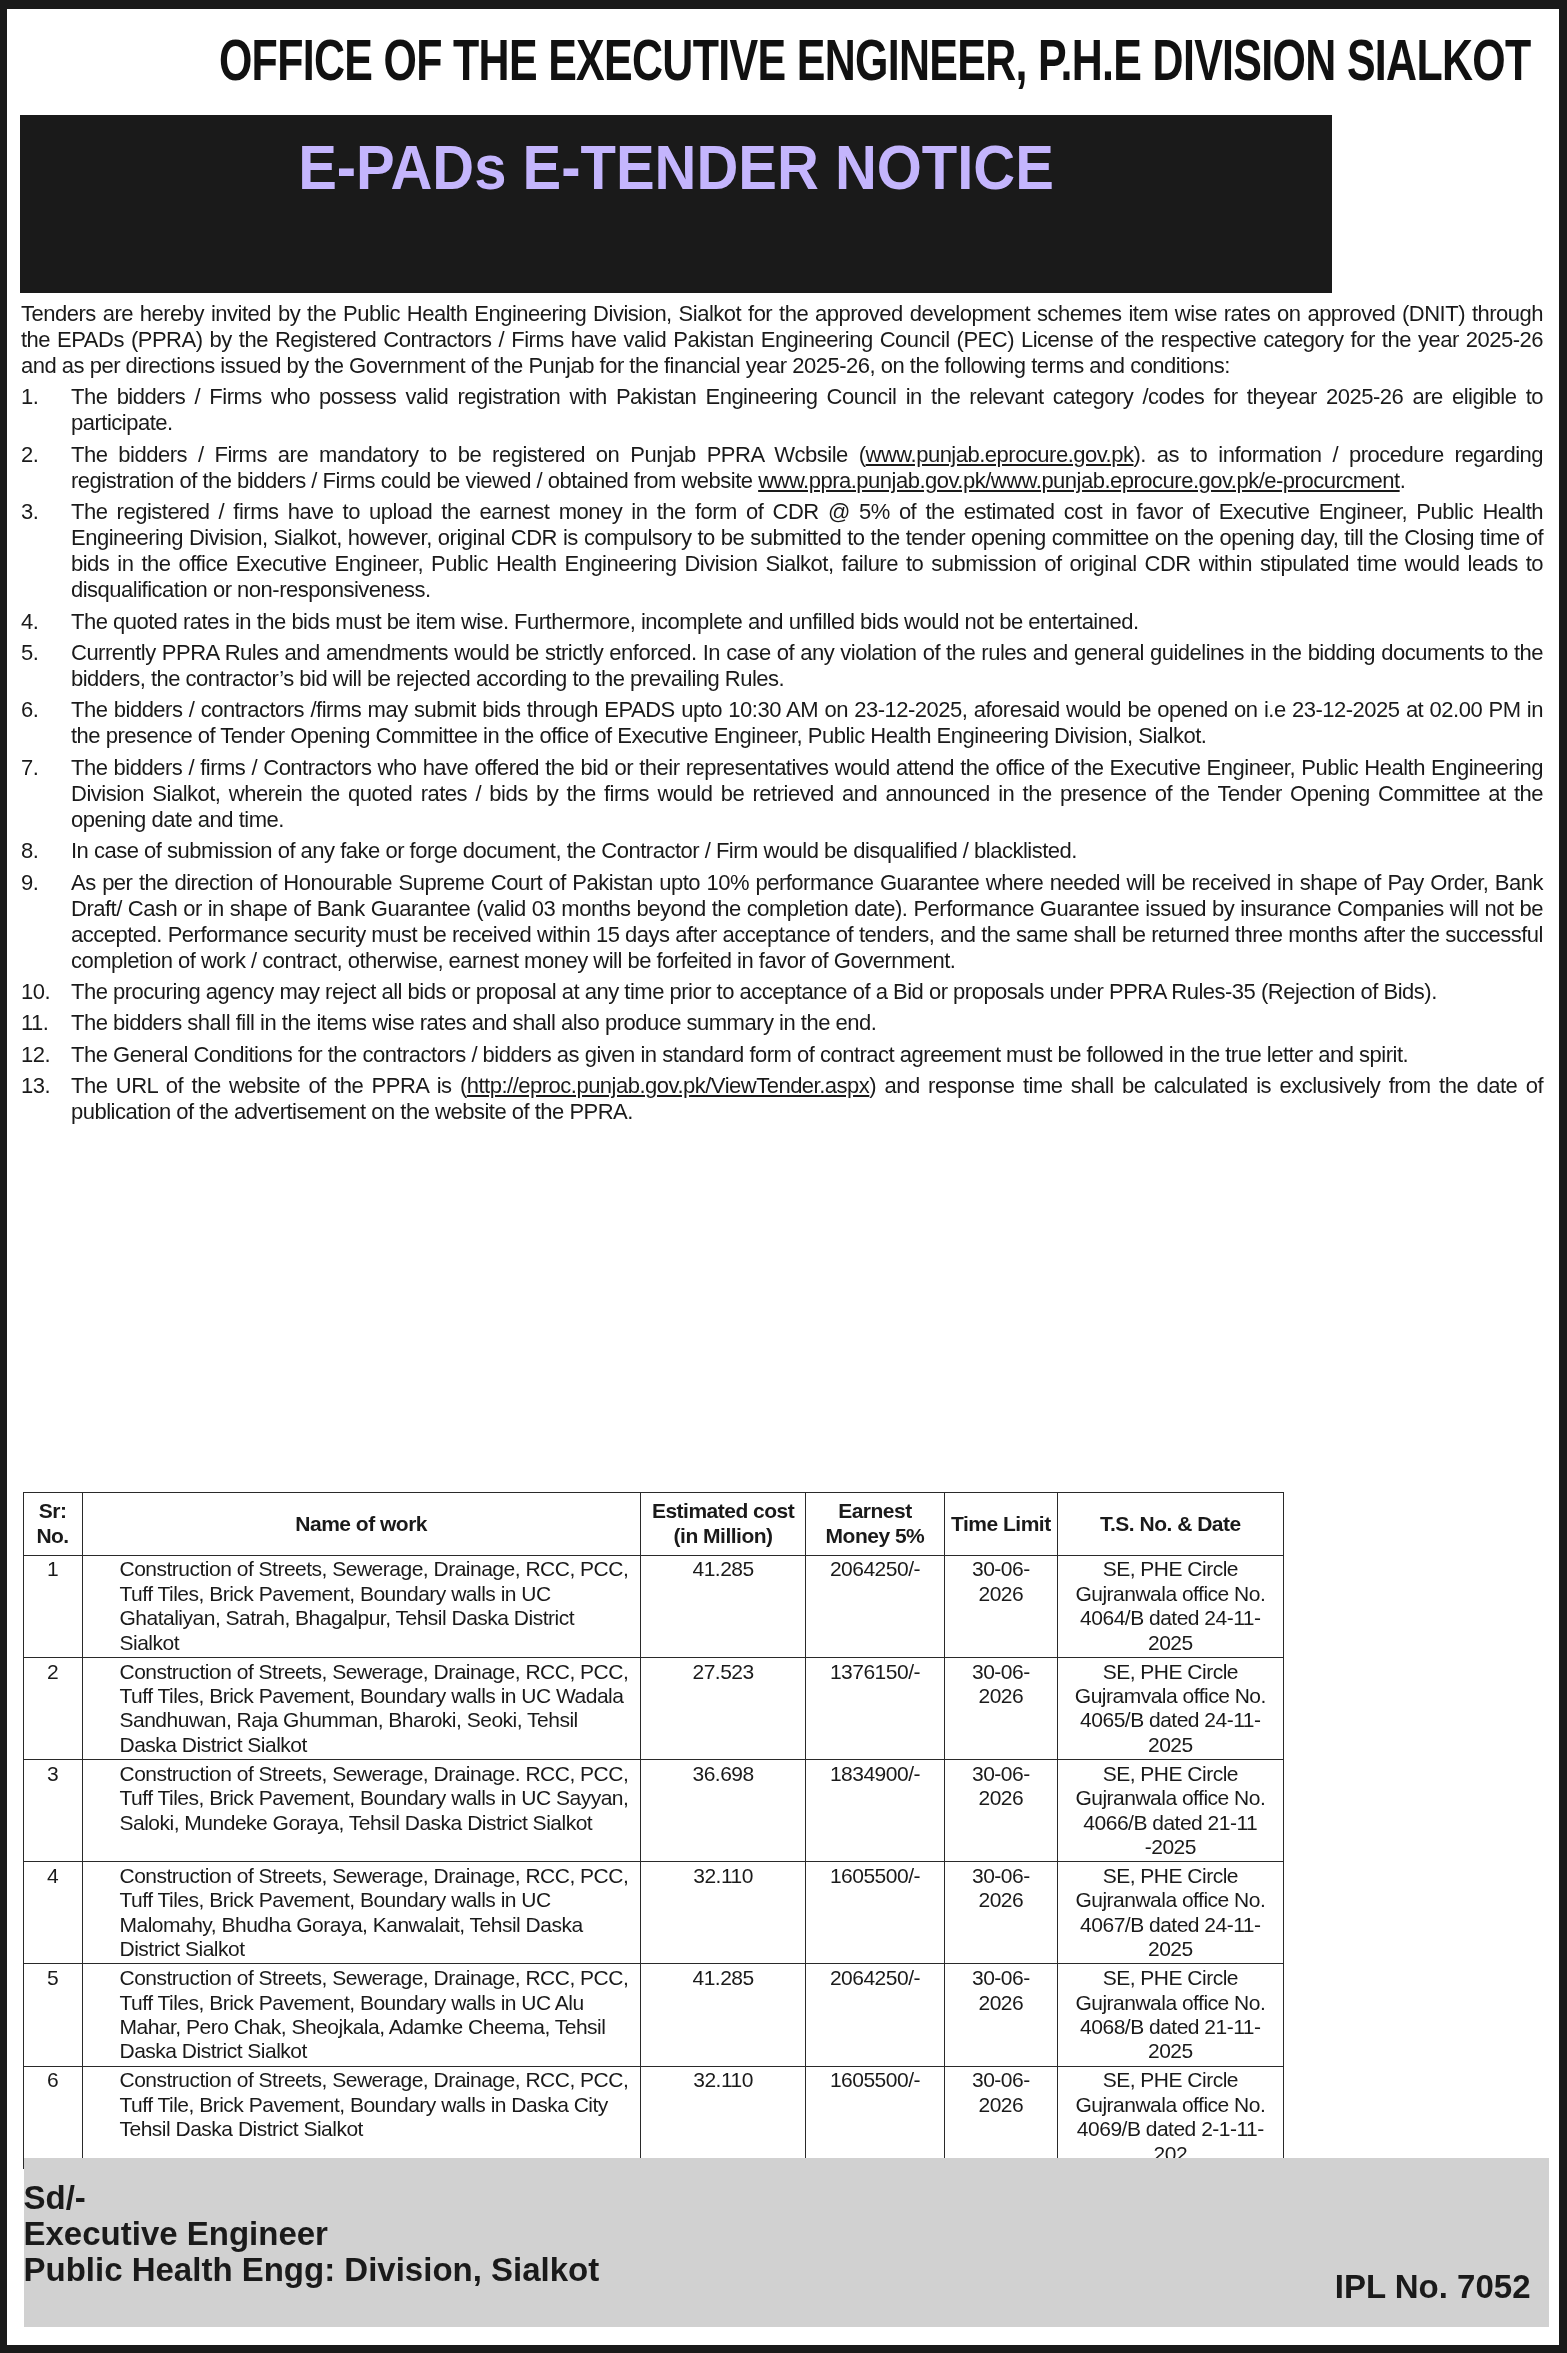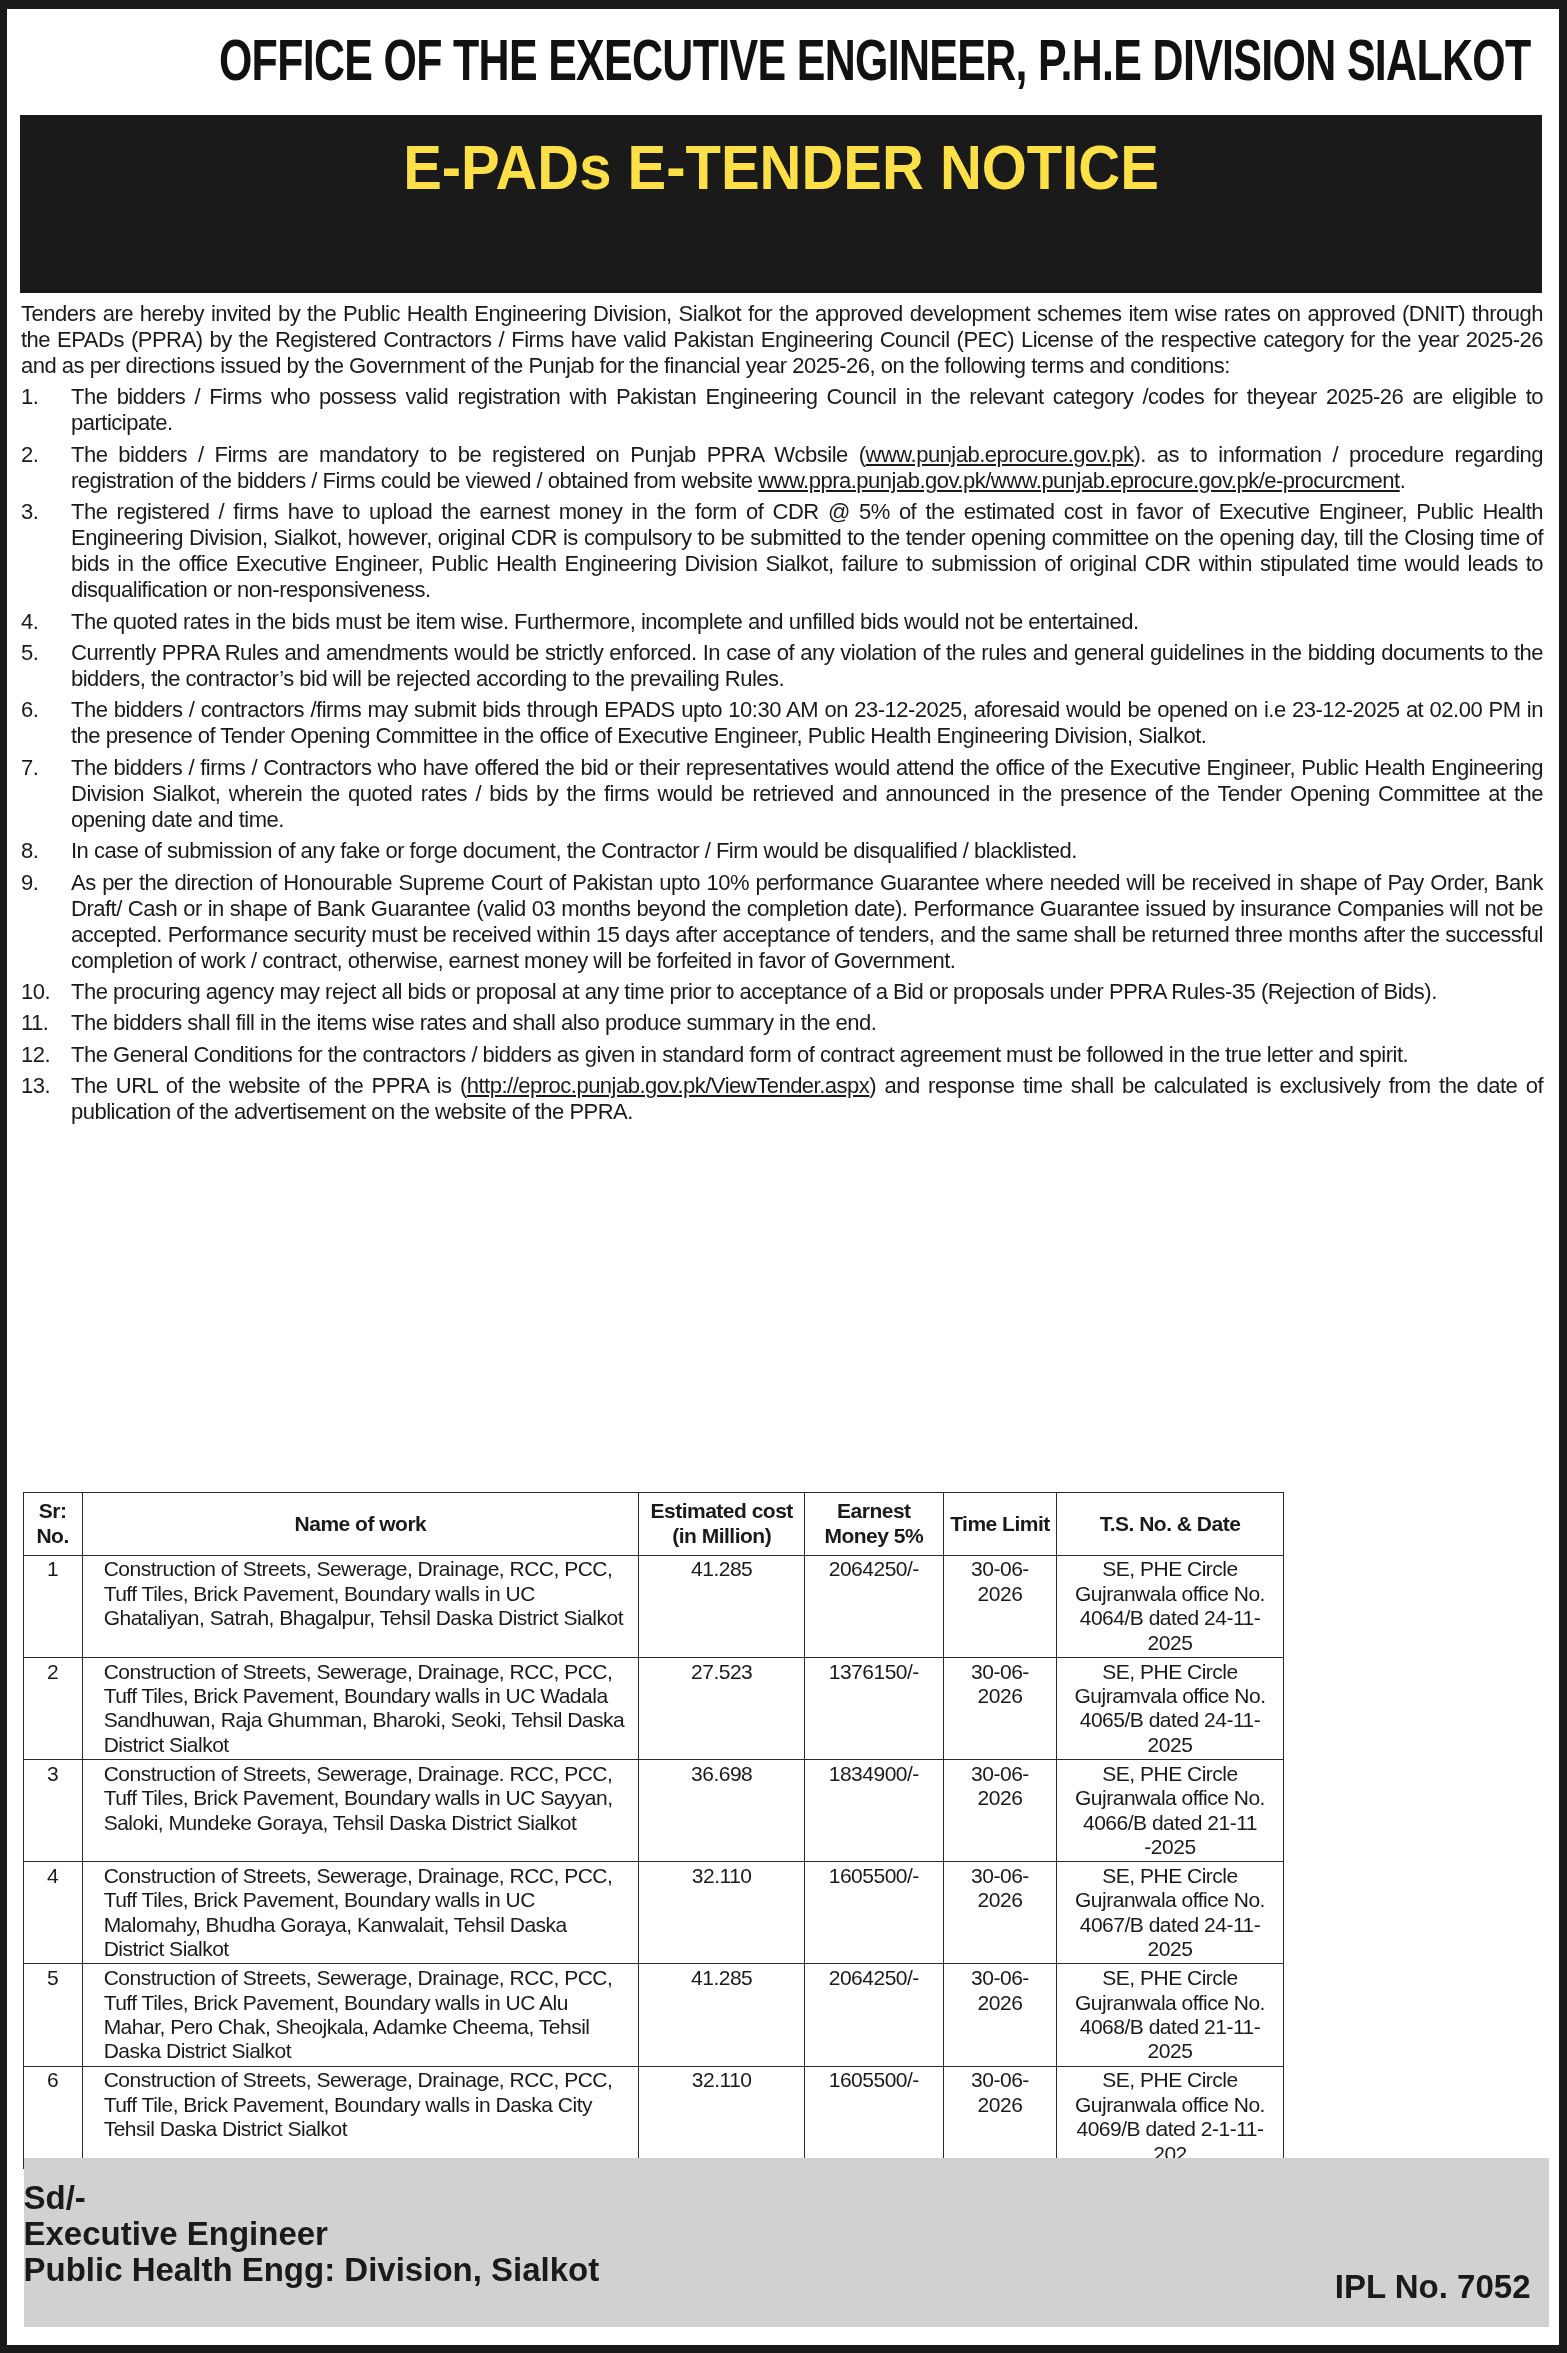--- a/index.html
+++ b/index.html
@@ -4,39 +4,39 @@
 <style>
   html, body { margin:0; padding:0; background:#ffffff; }
   body { width:1567px; height:2354px; position:relative; overflow:hidden;
          font-family:"Liberation Sans", sans-serif; color:#1a1a1a; }
   .frame { position:absolute; left:0; top:0; width:1567px; height:2354px; box-sizing:border-box;
            border-top:9px solid #1a1a1a; border-left:7.2px solid #1a1a1a; border-right:8.1px solid #1a1a1a;
            border-bottom:9px solid #1a1a1a; }
   .office-title { position:absolute; left:20px; top:23.5px; width:1530px; text-align:center;
            font-weight:bold; font-size:58px; line-height:72px; letter-spacing:-0.9px;
            transform:scaleX(0.74); transform-origin:center; white-space:nowrap; color:#111; }
-  .band { position:absolute; left:20px; top:115px; width:1522px; height:178px; background:#1a1a1a; color:#fde047; text-align:center; }
+  .band { position:absolute; left:20px; top:115px; width:1312px; height:178px; background:#1a1a1a; color:#c4b5fd; text-align:center; }
   .band .t1 { font-weight:bold; font-size:63px; line-height:72px; margin-top:16.3px; white-space:nowrap;
               transform:scaleX(0.92); }
   .band .t2 { font-weight:bold; font-size:36px; line-height:51px; margin-top:7.2px; white-space:nowrap; }
   .body-text { position:absolute; left:21px; top:301px; width:1522px; font-size:22px; line-height:26px;
                color:#1a1a1a; letter-spacing:-0.5px; }
   .intro { text-align:justify; margin:0; }
   .terms { list-style:none; margin:3.6px 0 0 0; padding:0; }
   .term { display:flex; margin-top:5.4px; }
   .term .num { width:50px; flex:none; }
   .term .txt { flex:1; text-align:justify; }
   .link { text-decoration:underline; }
   .bold { font-weight:normal; }
   table.works { position:absolute; left:22.6px; top:1492px; width:1261px; border-collapse:collapse;
                 font-size:21px; line-height:24.4px; letter-spacing:-0.5px; color:#1a1a1a; }
   table.works th, table.works td { border:1.8px solid #2a2a2a; vertical-align:top; padding:1.8px 7.2px; }
   table.works th { font-weight:bold; text-align:center; vertical-align:middle; height:58px; padding:1.8px 3.6px; }
   table.works td.c { text-align:center; }
-  table.works td.name { text-align:left; padding-left:21px; }
+  table.works td.name { text-align:left; padding-left:37px; }
   table.works tr.row { height:61px; }
   .sig { position:absolute; left:23.5px; top:2158px; width:1525px; height:169px; background:#d1d1d1; }
   .sig .lines { position:absolute; left:0; top:22px; width:1086px; text-align:left; font-weight:bold;
                 font-size:33px; line-height:36px; color:#1a1a1a; }
   .sig .ipl { position:absolute; right:18px; bottom:20px; font-weight:bold; font-size:33px; line-height:40px; }
 </style>
 </head>
 <body>
 
 <div class="frame"></div>

